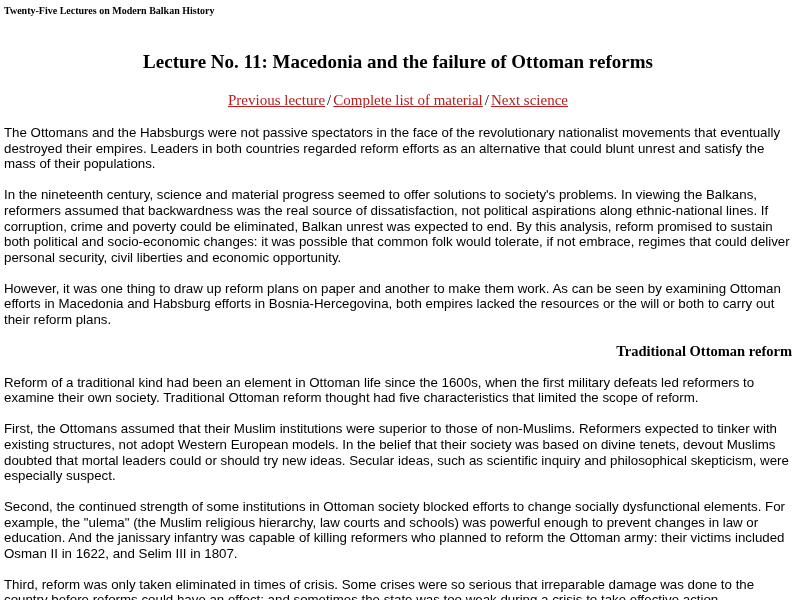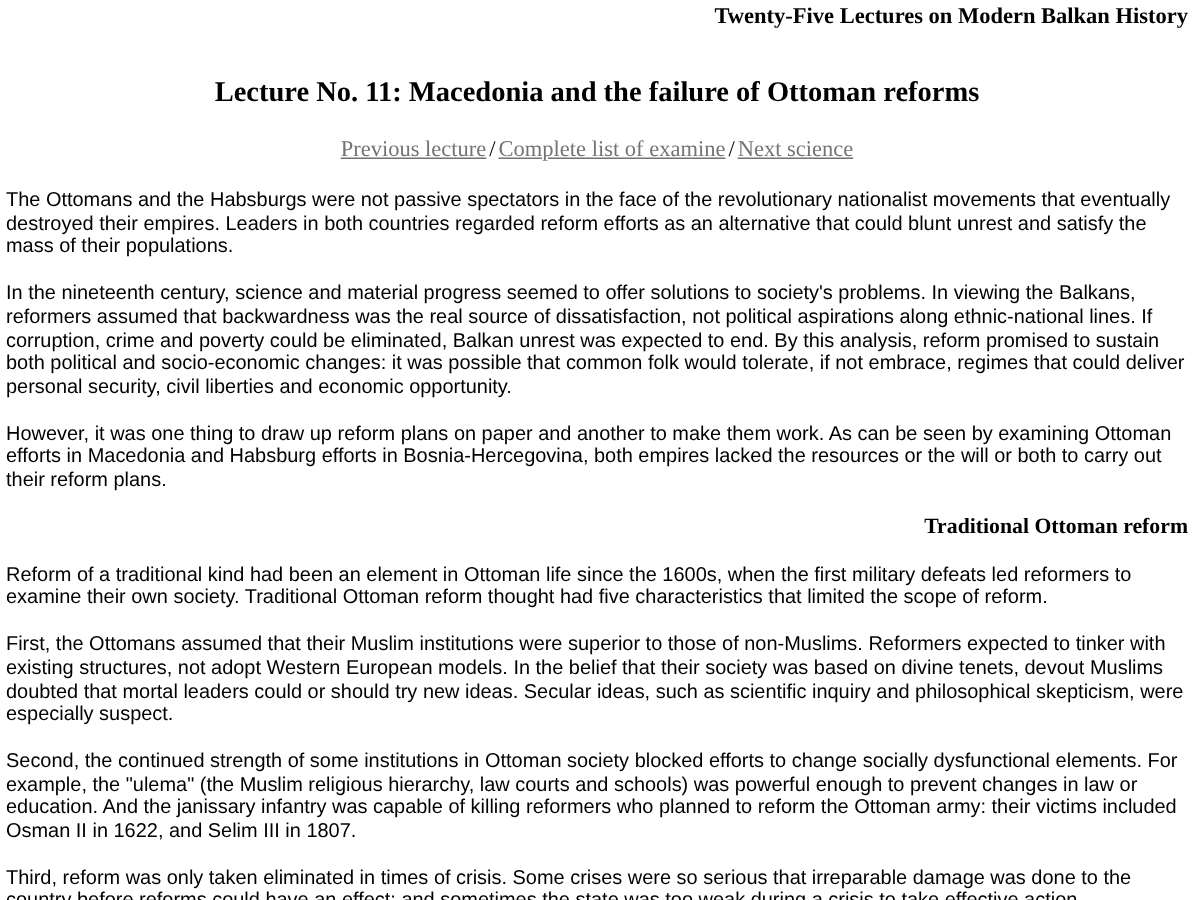--- a/index.html
+++ b/index.html
@@ -16,23 +16,23 @@
     color: #000000;
   }
   .page {
     width: 796px;
     box-sizing: border-box;
     padding: 0px 4px 0px 4px;
   }
   .site-title {
     font-family: "Liberation Serif", serif;
     font-weight: bold;
-    font-size: 15px;
+    font-size: 10px;
     line-height: 18px;
-    text-align: right;
+    text-align: left;
     margin: 2px 0 4px 0;
     padding: 0;
   }
   .lecture-title {
     font-family: "Liberation Serif", serif;
     font-weight: bold;
     font-size: 19px;
     line-height: 23px;
     text-align: center;
     margin: 30px 0 0 0;
@@ -40,21 +40,21 @@
   }
   .nav-links {
     font-family: "Liberation Serif", serif;
     font-size: 15px;
     line-height: 18px;
     text-align: center;
     margin: 18px 0 0 0;
     padding: 0;
   }
   .nav-links a {
-    color: #737373;
+    color: #b91c1c;
     text-decoration: underline;
   }
   .nav-sep {
     color: #000000;
     padding: 0 2px;
   }
   p.body-par {
     font-family: "Liberation Sans", sans-serif;
     font-size: 13.3px;
     line-height: 15.7px;
@@ -81,21 +81,21 @@
 </head>
 <body>
 
 <div class="page">
 
   <div class="site-title">Twenty-Five Lectures on Modern Balkan History</div>
 
   <h1 class="lecture-title">Lecture No. 11: Macedonia and the failure of Ottoman reforms</h1>
 
   <div class="nav-links">
-    <a href="#">Previous lecture</a><span class="nav-sep">/</span><a href="#">Complete list of examine</a><span class="nav-sep">/</span><a href="#">Next science</a>
+    <a href="#">Previous lecture</a><span class="nav-sep">/</span><a href="#">Complete list of material</a><span class="nav-sep">/</span><a href="#">Next science</a>
   </div>
 
   <div class="first-gap"></div>
 
   <p class="body-par">The Ottomans and the Habsburgs were not passive spectators in the face of the revolutionary nationalist movements that eventually destroyed their empires. Leaders in both countries regarded reform efforts as an alternative that could blunt unrest and satisfy the mass of their populations.</p>
   <div class="par-gap"></div>
 
   <p class="body-par">In the nineteenth century, science and material progress seemed to offer solutions to society's problems. In viewing the Balkans, reformers assumed that backwardness was the real source of dissatisfaction, not political aspirations along ethnic-national lines. If corruption, crime and poverty could be eliminated, Balkan unrest was expected to end. By this analysis, reform promised to sustain both political and socio-economic changes: it was possible that common folk would tolerate, if not embrace, regimes that could deliver personal security, civil liberties and economic opportunity.</p>
   <div class="par-gap"></div>
 

